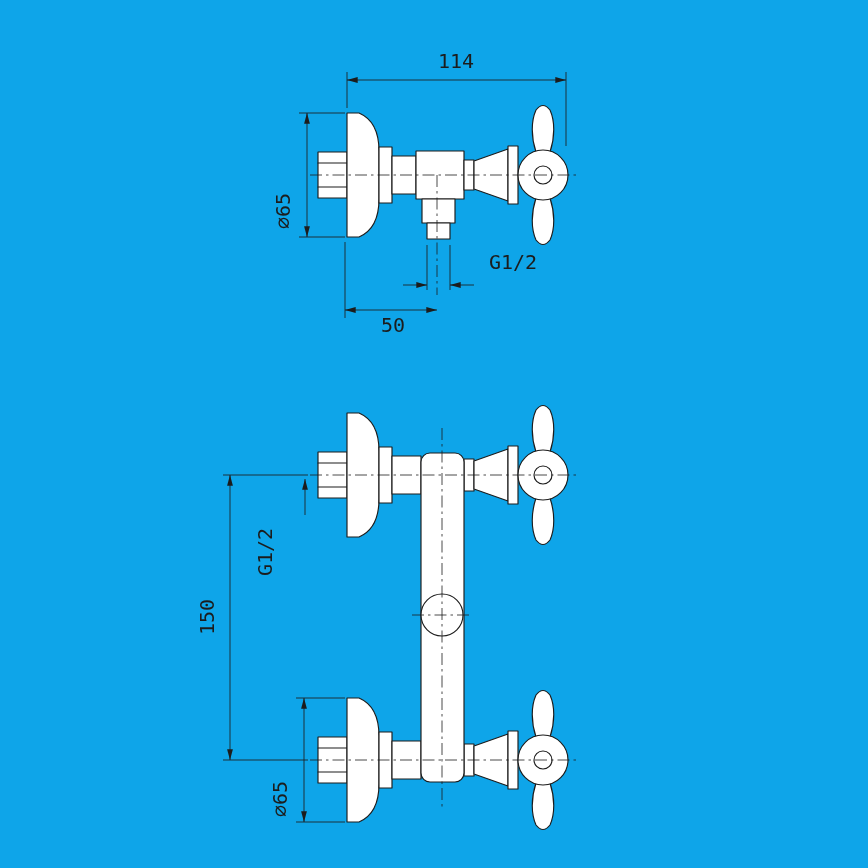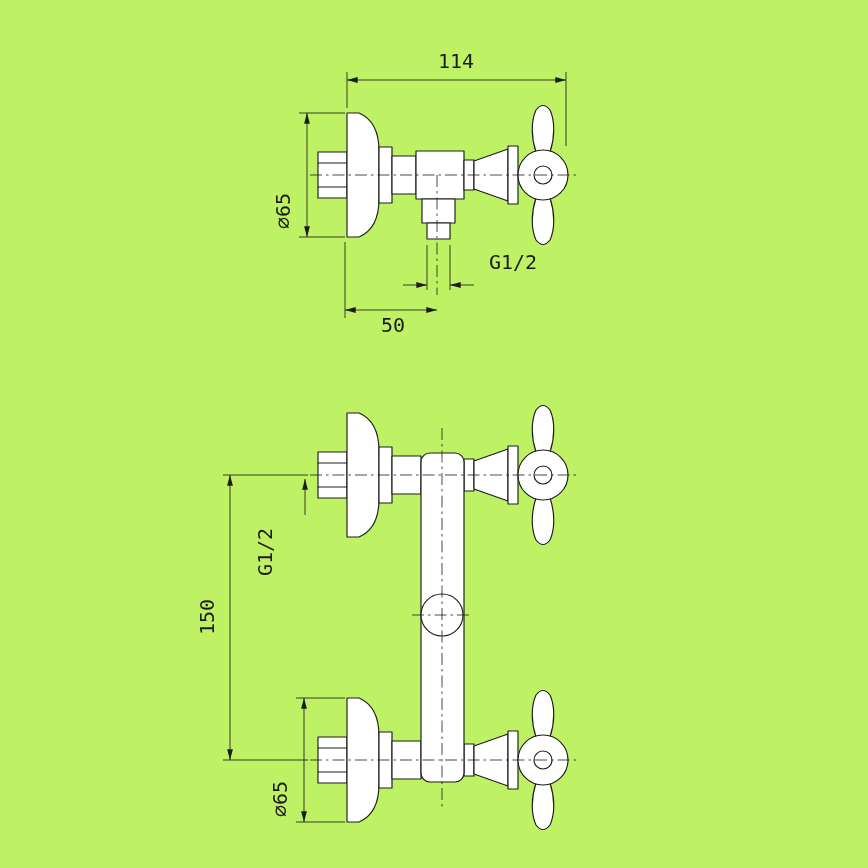--- a/index.html
+++ b/index.html
@@ -8,21 +8,21 @@
     background: #ffffff;
     width: 868px;
     height: 868px;
     overflow: hidden;
     font-family: "DejaVu Sans Mono", "DejaVu Sans", monospace;
   }
   .stage {
     position: relative;
     width: 868px;
     height: 868px;
-    background: #bef264;
+    background: #0ea5e9;
   }
   svg { display: block; }
   
   .ol {
     fill: #ffffff;
     stroke: #1c1c1c;
     stroke-width: 1.15;
     stroke-linejoin: round;
     stroke-linecap: round;
   }

